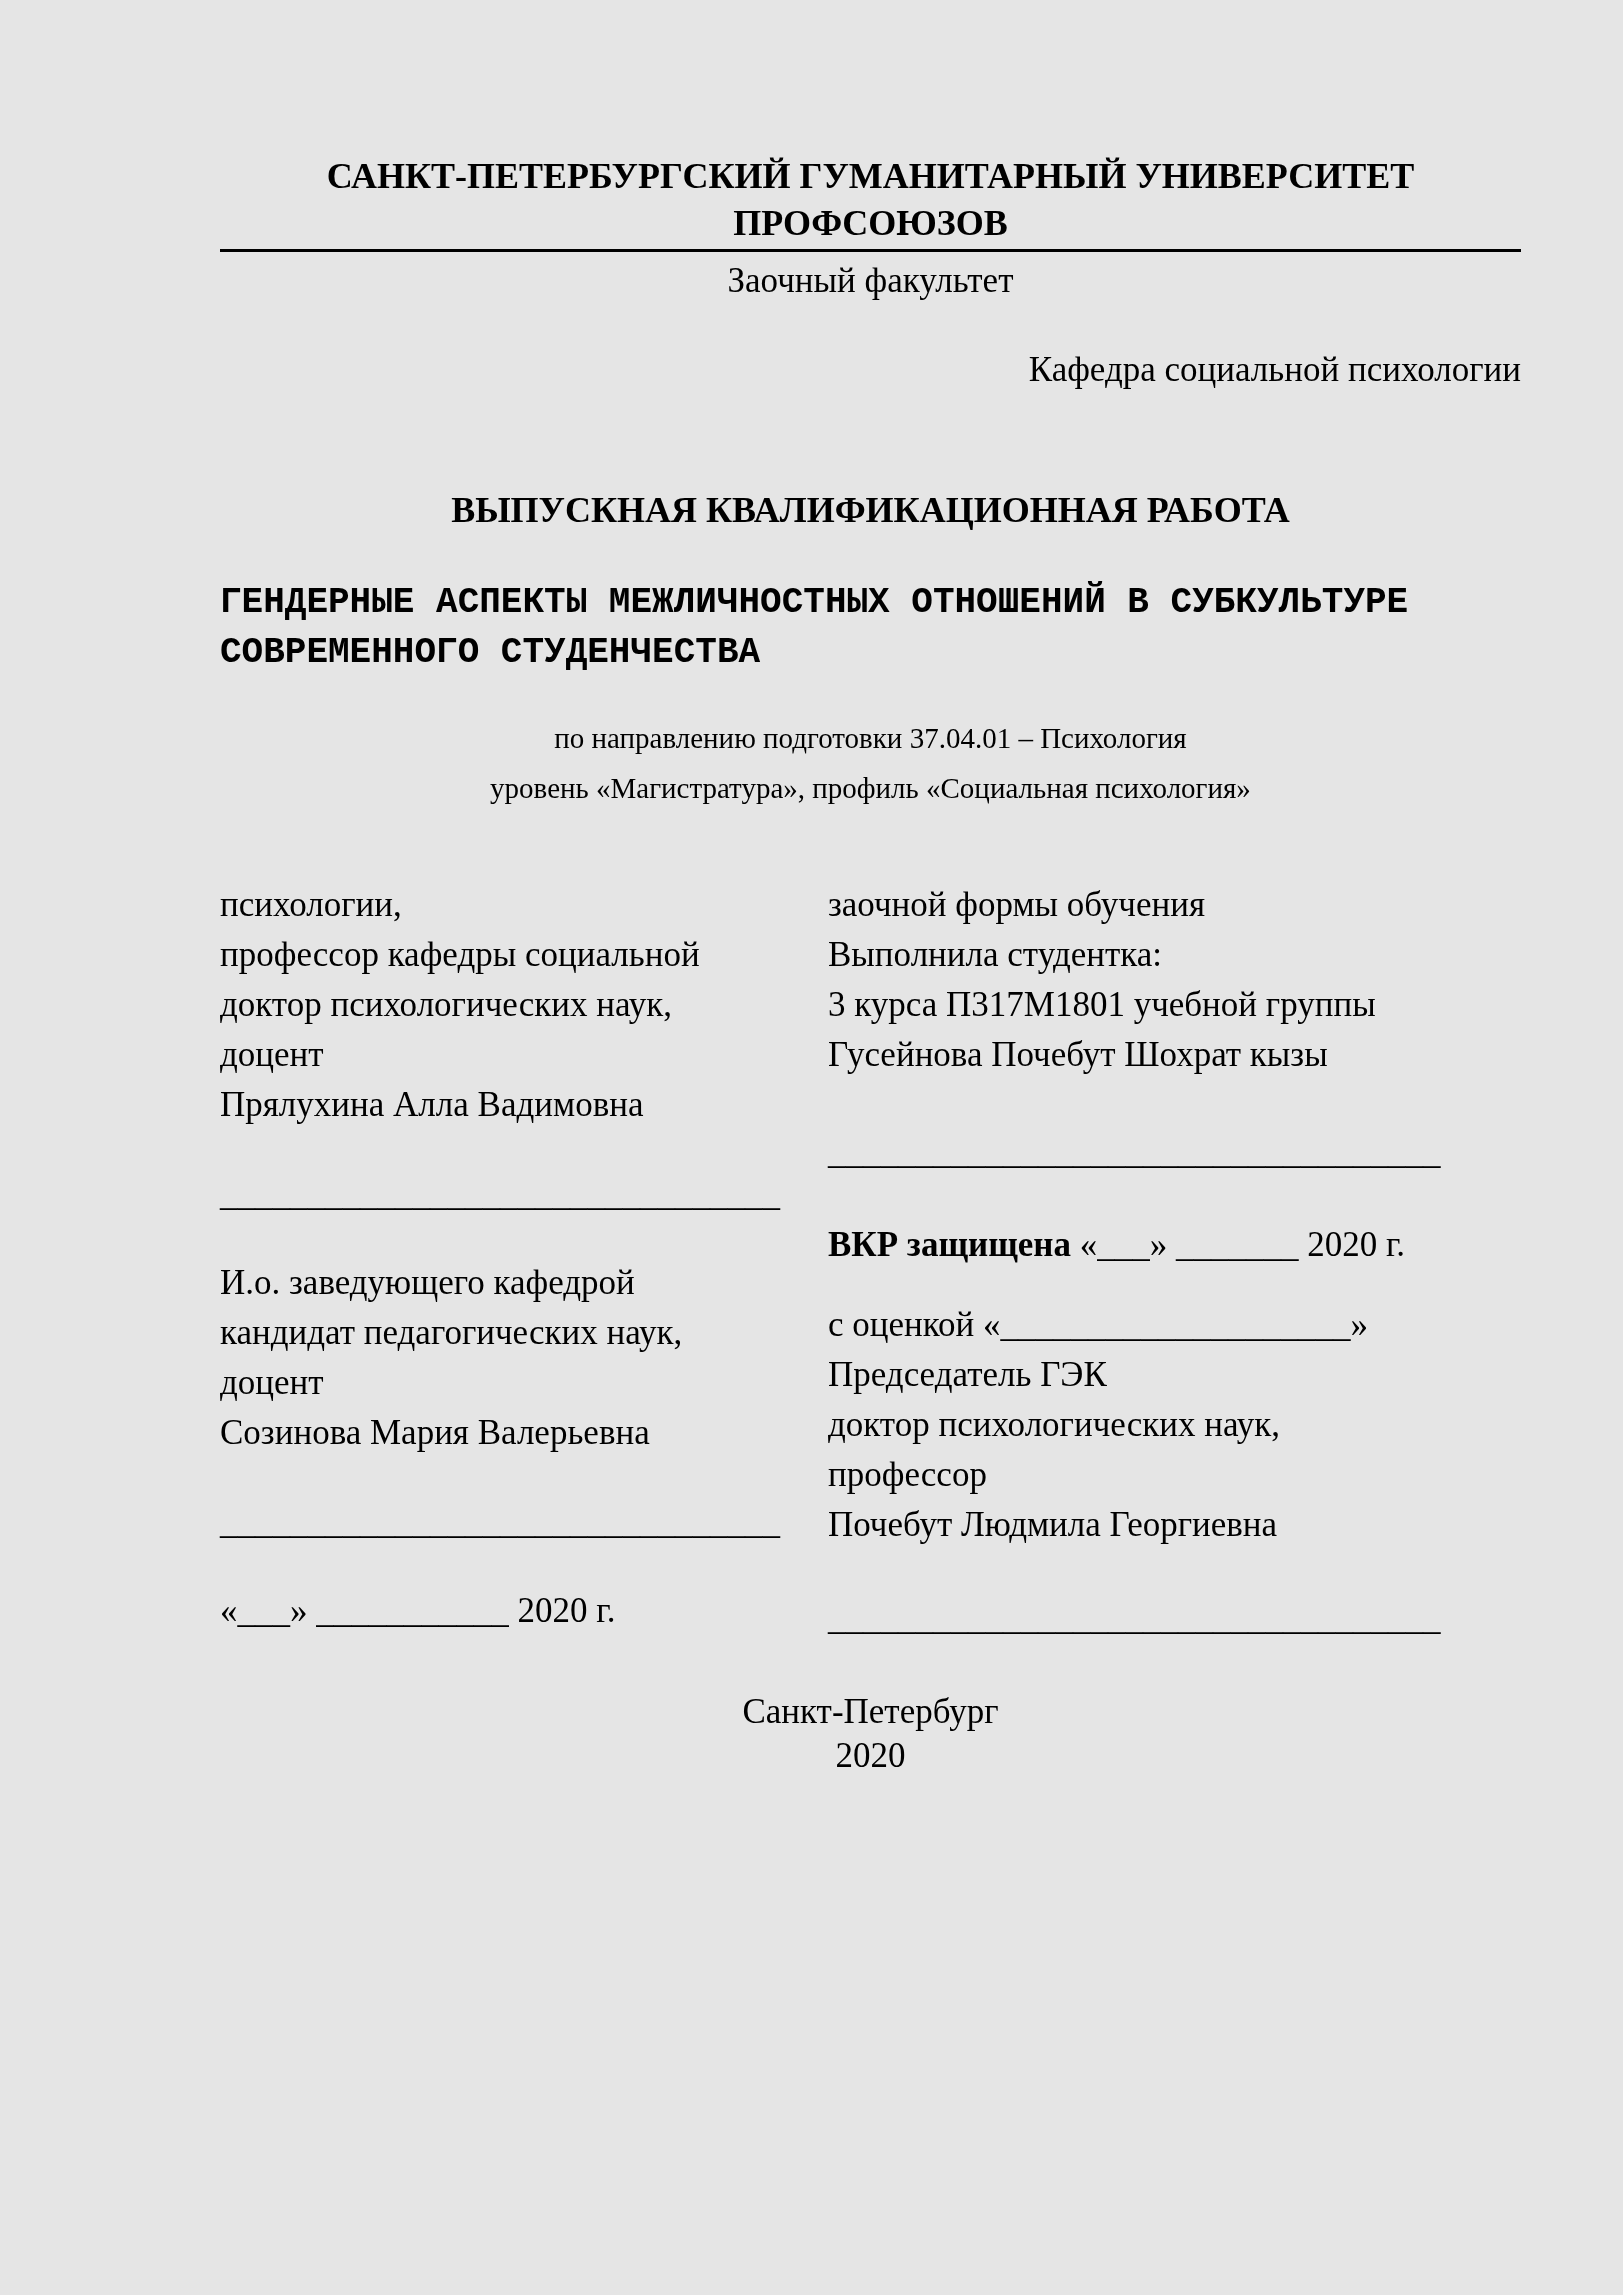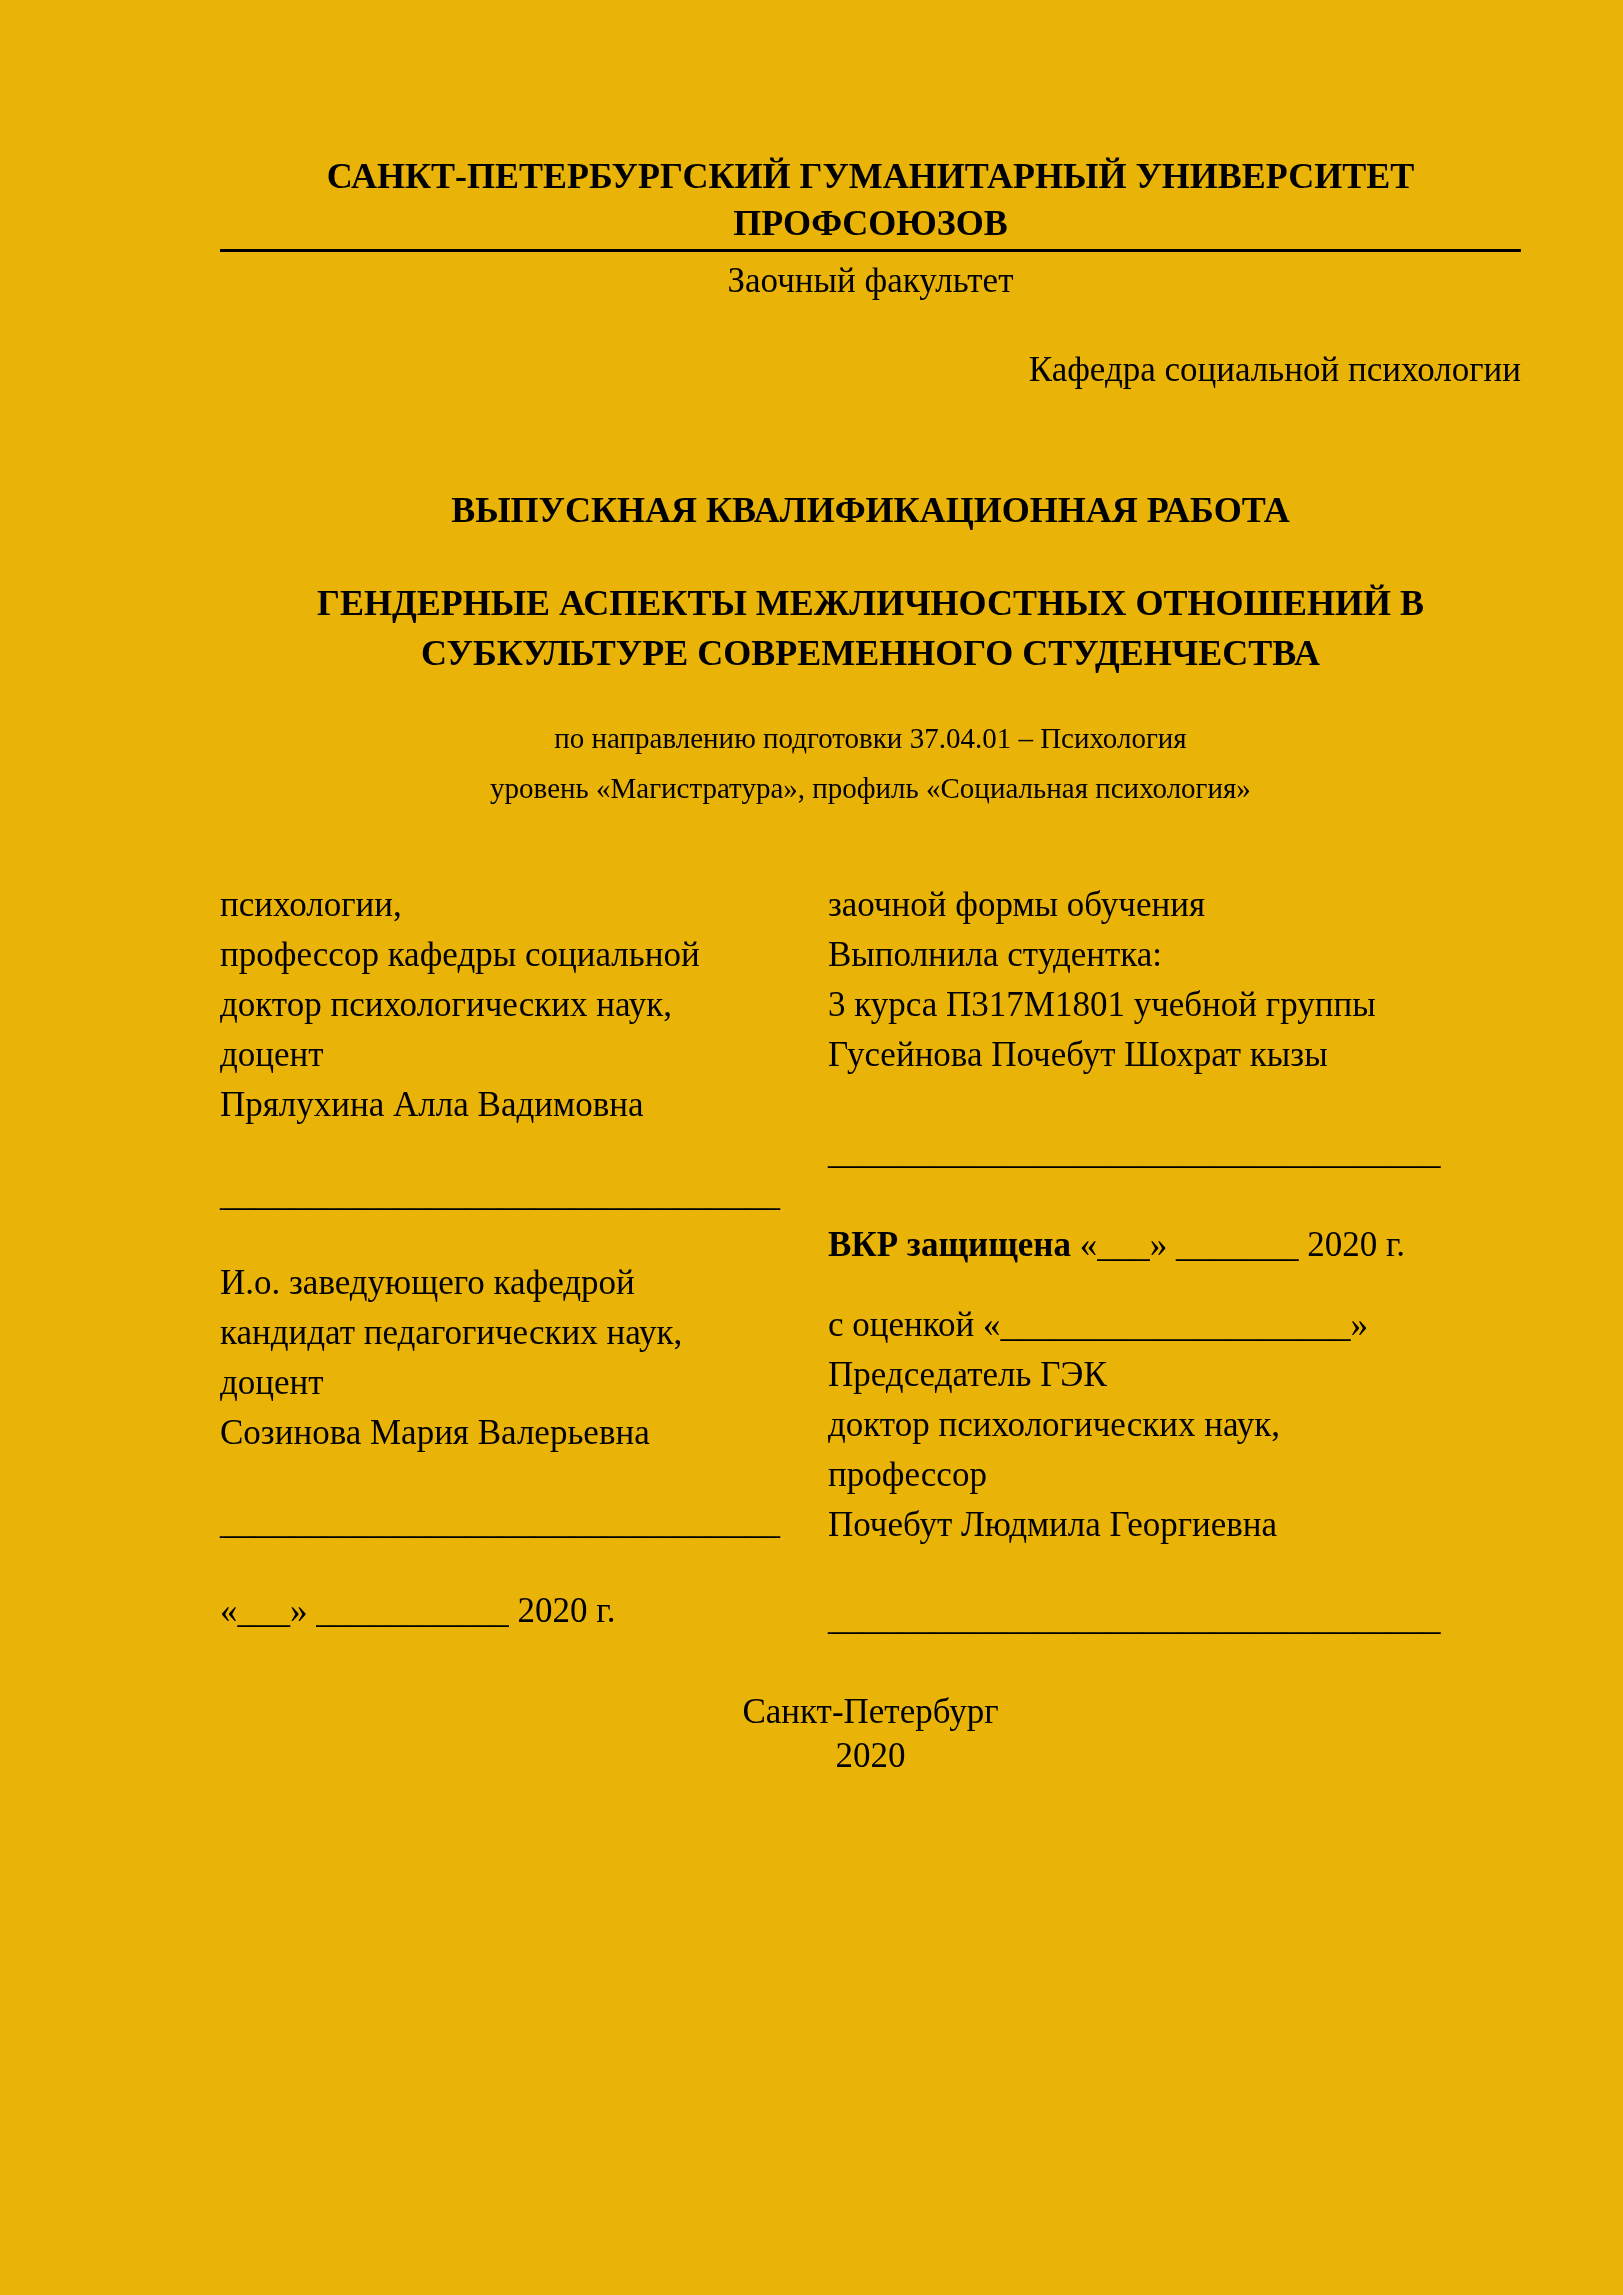--- a/index.html
+++ b/index.html
@@ -7,21 +7,21 @@
   body {
     width: 1623px;
     height: 2295px;
     font-family: "Liberation Serif", "DejaVu Serif", serif;
     color: #000000;
   }
   .page {
     width: 1623px;
     height: 2295px;
     padding: 153px 102px 8px 220px;
-    background: #eab308;
+    background: #e5e5e5;
     overflow: hidden;
   }
   
   .university-header {
     font-size: 36px;
     font-weight: bold;
     text-align: center;
     line-height: 47px;
     border-bottom: 3.9px solid #000000;
     padding-bottom: 1.6px;
@@ -42,23 +42,23 @@
   .work-type {
     font-size: 36px;
     font-weight: bold;
     text-align: center;
     line-height: 50px;
     margin-top: 90px;
   }
   .thesis-title {
     font-size: 36px;
     font-weight: bold;
-    text-align: center;
     line-height: 50px;
     margin-top: 43px;
+    font-family: Liberation Mono, monospace;
   }
   .program {
     font-size: 29px;
     text-align: center;
     line-height: 50px;
     margin-top: 35px;
     font-family: Liberation Serif, serif;
   }
   
   .columns {

